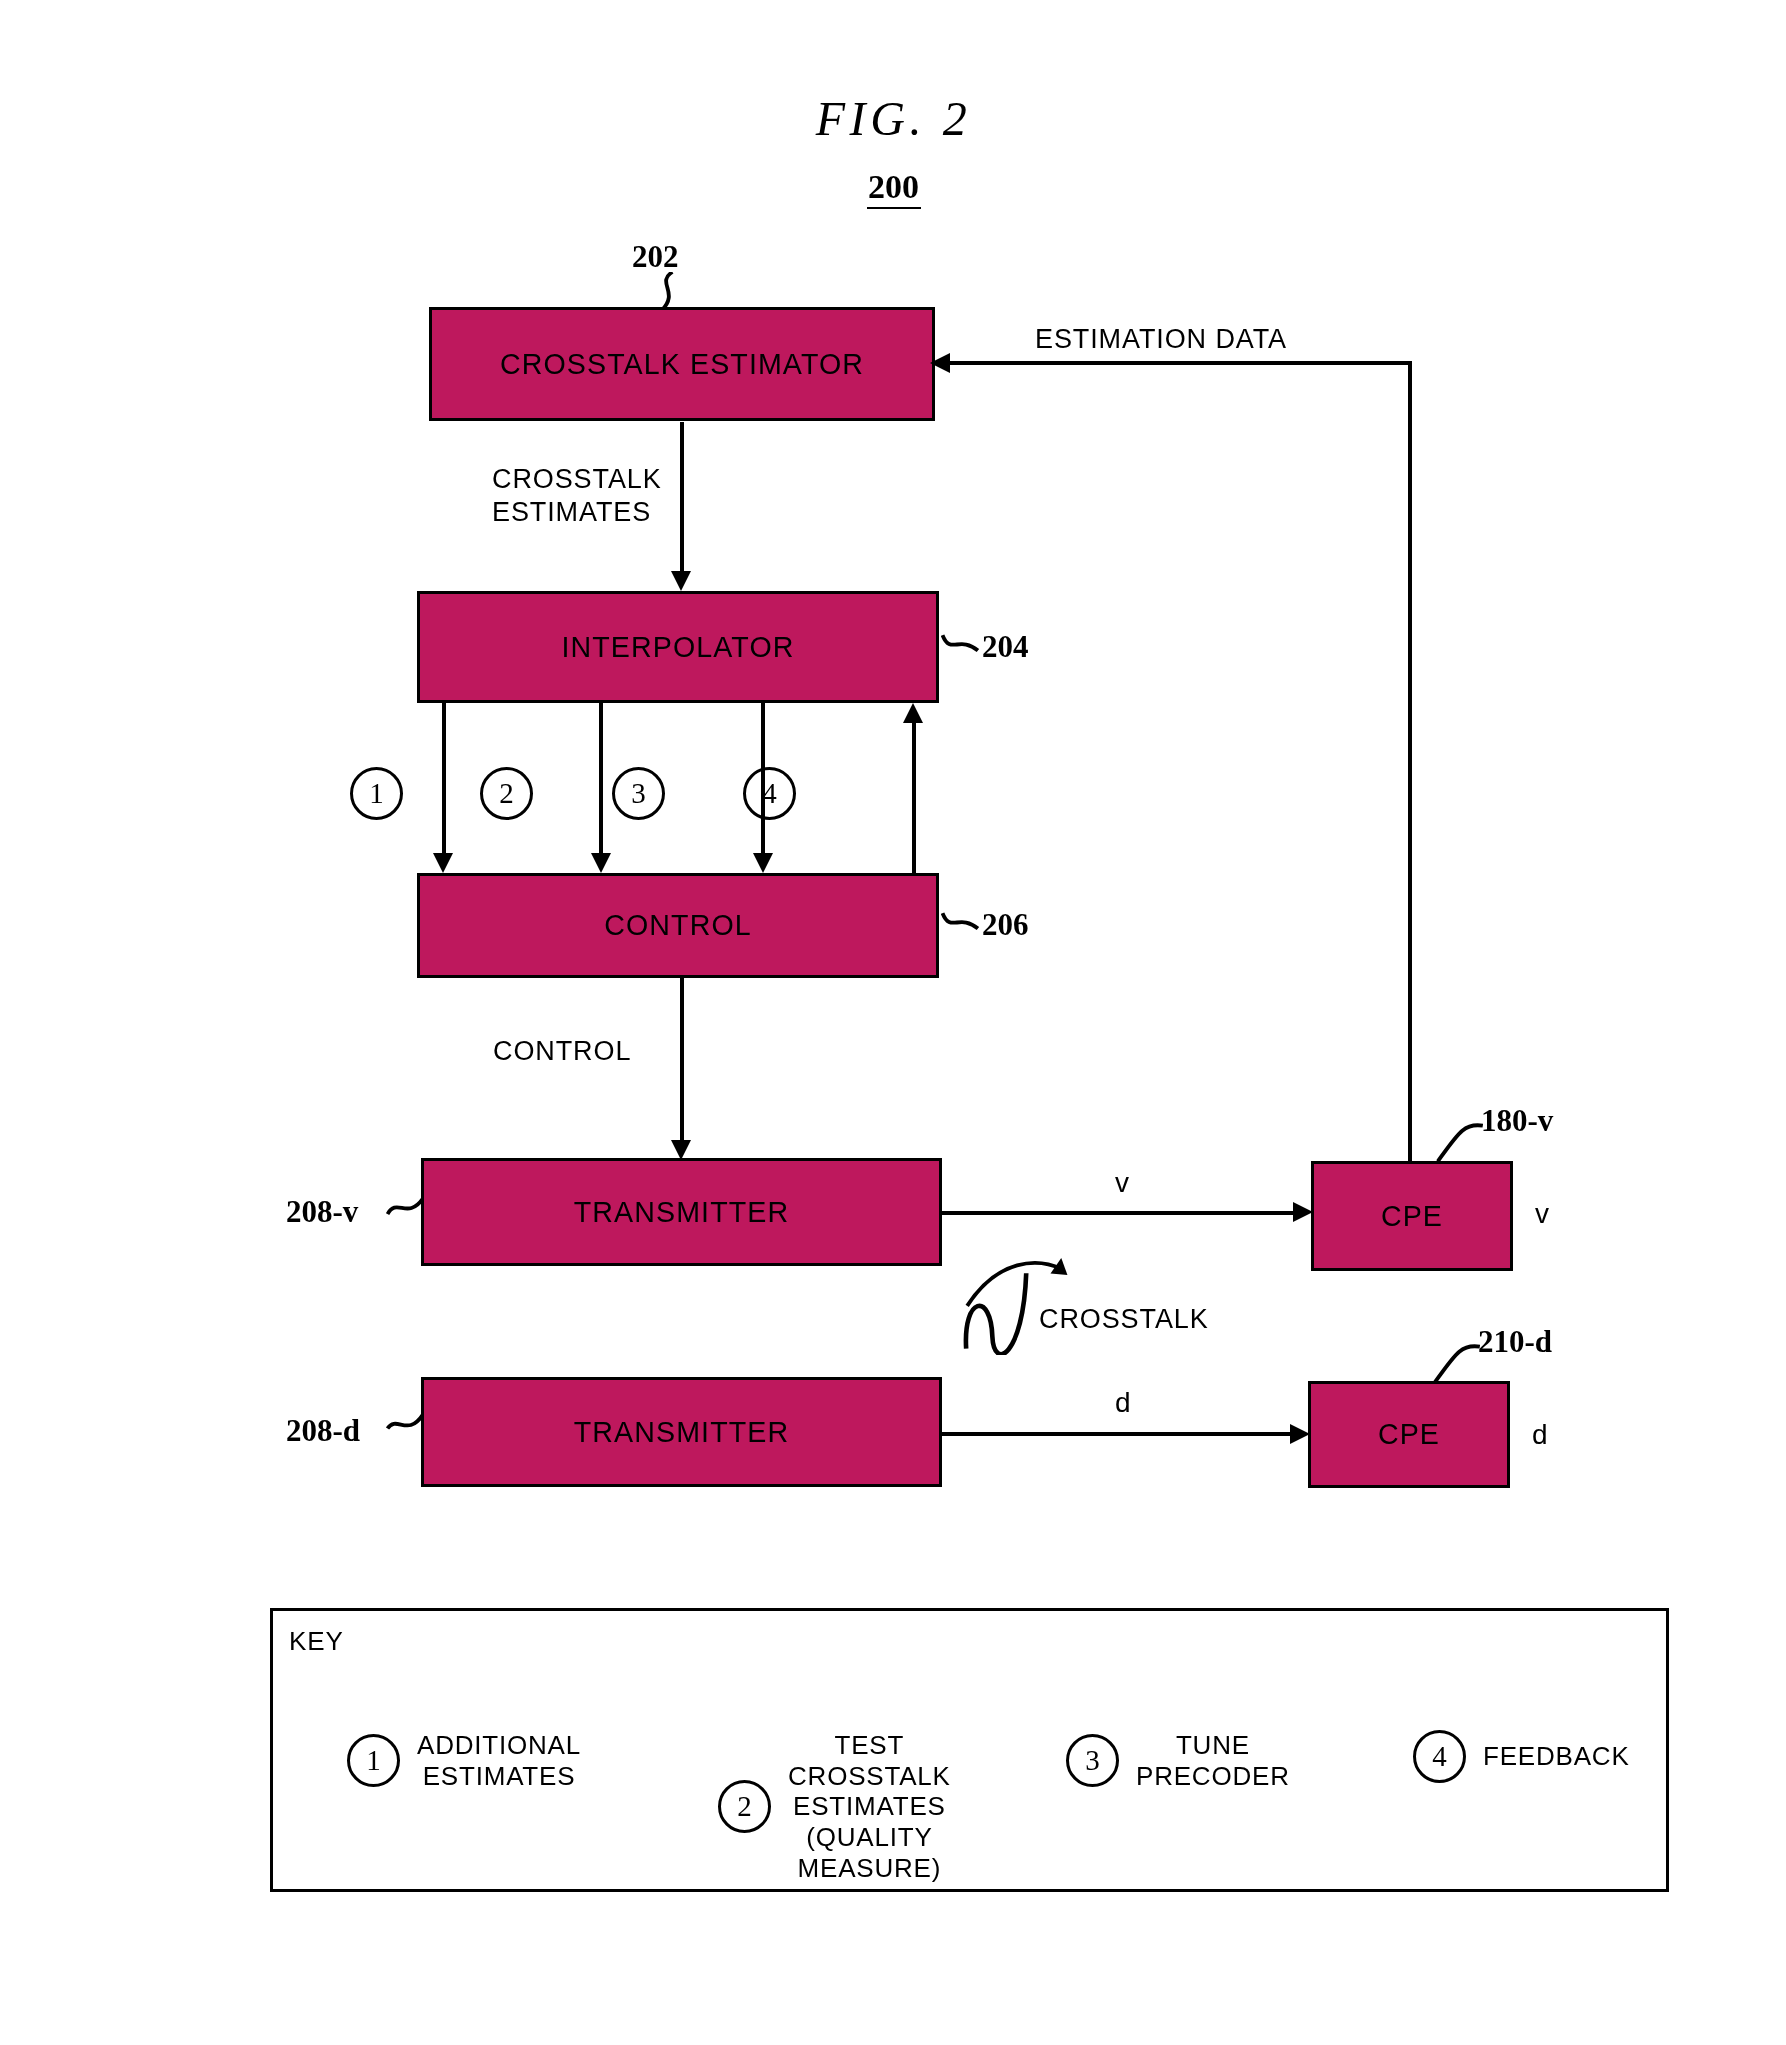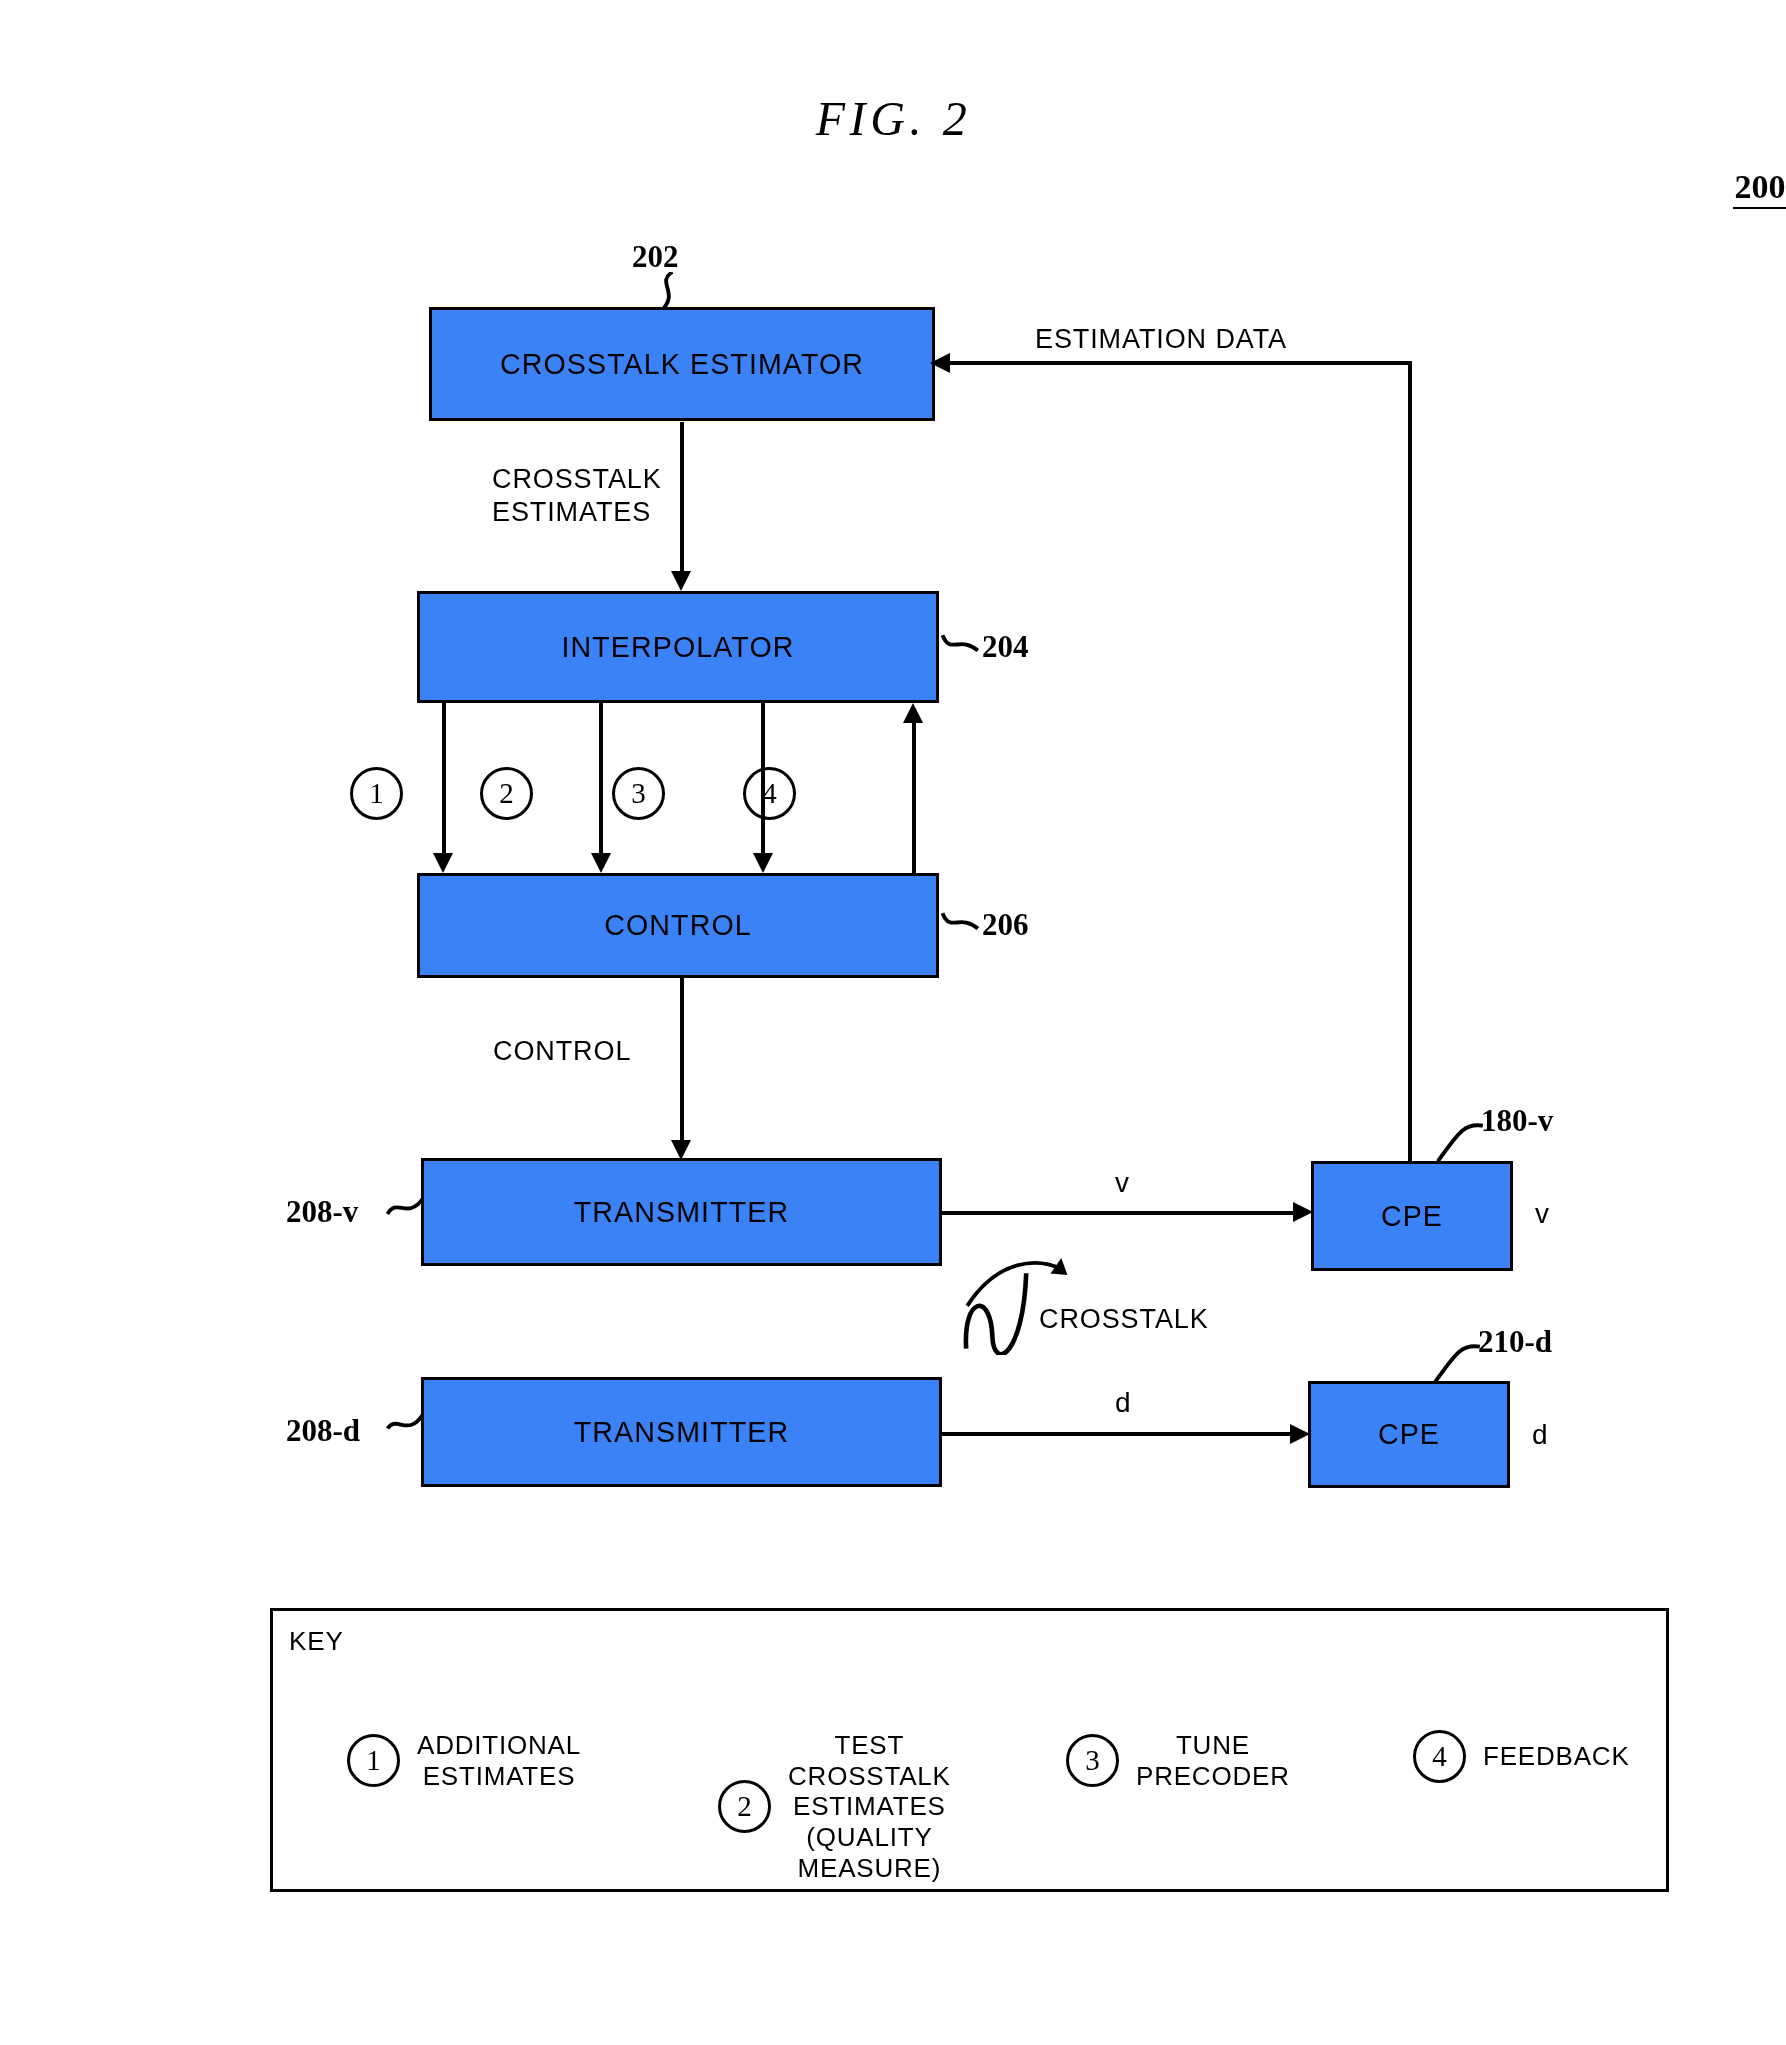--- a/index.html
+++ b/index.html
@@ -23,34 +23,34 @@
     left: 0; right: 0; top: 91px;
     text-align: center;
     font-family: "Liberation Serif", serif;
     font-style: italic;
     font-weight: normal;
     font-size: 48px;
     letter-spacing: 4.6px;
   }
   .fig-num {
     left: 0; right: 0; top: 168px;
-    text-align: right;
+    text-align: center;
     font-family: "Liberation Serif", serif;
     font-weight: bold;
     font-size: 34px;
   }
   .fig-num span {
     border-bottom: 2.3px solid #000;
     padding: 0 1.5px 1.5px 1.5px;
   }
 
   
   .box {
     border: 3.1px solid #000;
-    background: #3b82f6;
+    background: #be185d;
     display: flex;
     align-items: center;
     justify-content: center;
     box-sizing: border-box;
   }
   .box-label {
     font-size: 28.6px;
     letter-spacing: 1.1px;
     white-space: nowrap;
     font-weight: 400;

